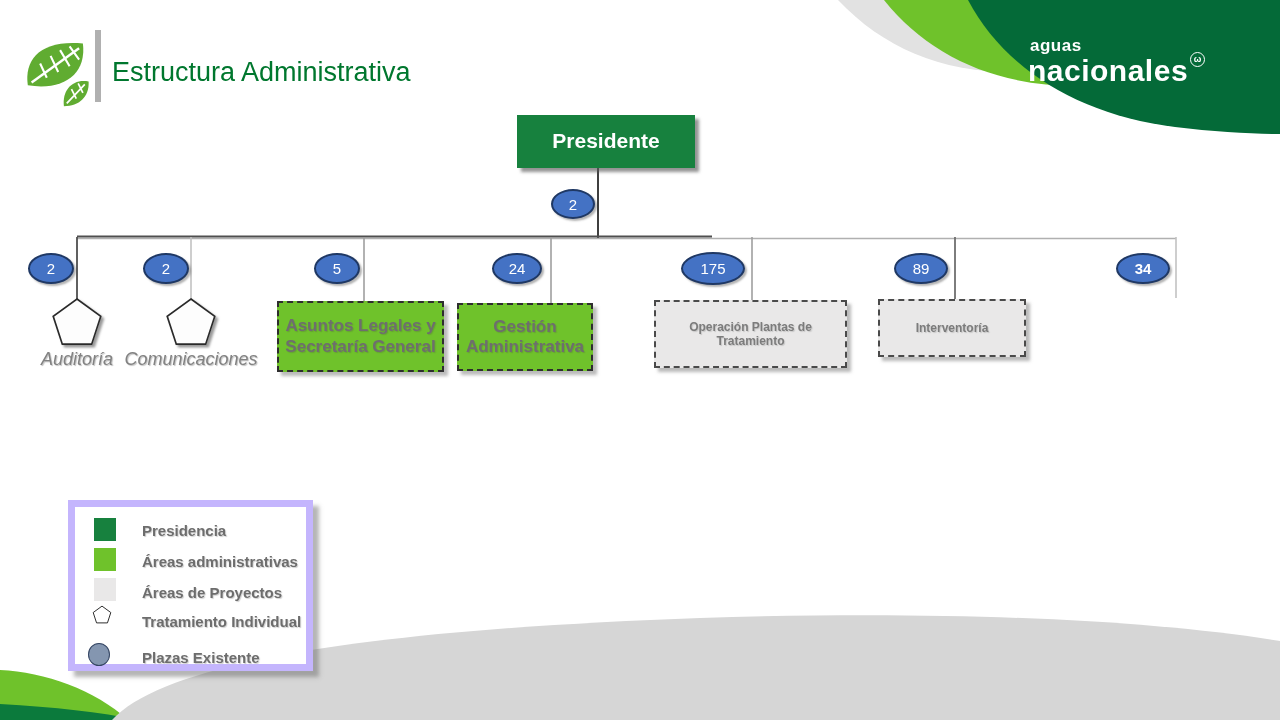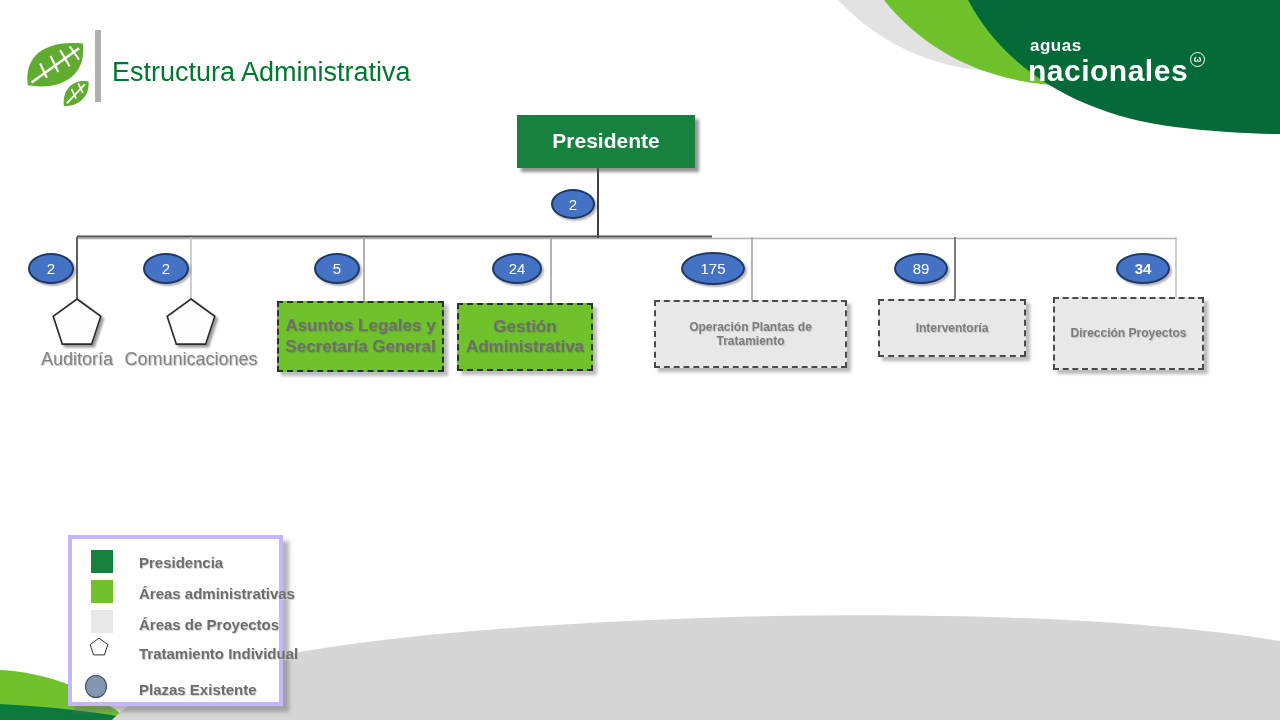--- a/index.html
+++ b/index.html
@@ -53,40 +53,40 @@
     text-shadow:1px 1px 1px rgba(120,120,120,.3);
     box-shadow:4px 4px 3px rgba(120,120,120,.5);}
   .box-n3{left:277px;top:301px;width:167px;height:71px;padding:16px 4px;}
   .box-n4{left:457px;top:303px;width:136px;height:68px;}
   .box-n5{left:654px;top:300px;width:193px;height:68px;}
   .box-n6{left:878px;top:299px;width:148px;height:58px;}
   .box-n7{left:1053px;top:297px;width:151px;height:73px;}
 
   
   .pent-label{position:absolute;z-index:2;text-align:center;font-size:18px;
-    color:var(--label-gray);text-shadow:1px 1px 1px #c2c2c2;}
+    color:var(--label-gray);text-shadow:1px 1px 1px #c2c2c2;font-style:italic;}
   .lbl-n1{left:7px;top:349px;width:140px;}
   .lbl-n2{left:111px;top:349px;width:160px;}
 
   
   .badge{position:absolute;z-index:3;display:flex;align-items:center;justify-content:center;
     background:var(--badge-fill);border:2px solid var(--badge-border);border-radius:50%;
     color:#fff;font-size:15px;box-shadow:2px 2px 2px rgba(40,40,40,.35);}
   .badge-root{left:551px;top:189px;width:44px;height:30px;}
   .badge-n1{left:28px;top:253px;width:46px;height:31px;}
   .badge-n2{left:143px;top:253px;width:46px;height:31px;}
   .badge-n3{left:314px;top:253px;width:46px;height:31px;}
   .badge-n4{left:492px;top:253px;width:50px;height:31px;}
   .badge-n5{left:681px;top:252px;width:64px;height:33px;}
   .badge-n6{left:894px;top:253px;width:54px;height:31px;}
   .badge-n7{left:1116px;top:253px;width:54px;height:31px;font-weight:bold;}
 
   
-  .legend{position:absolute;left:68px;top:500px;width:215px;height:171px;z-index:3;
-    background:#fff;border:4px solid #c4b5fd;box-shadow:6px 6px 4px rgba(110,110,110,.5);margin-top:35px;}
+  .legend{position:absolute;left:68px;top:500px;width:245px;height:171px;z-index:3;
+    background:#fff;border:7px solid #c4b5fd;box-shadow:6px 6px 4px rgba(110,110,110,.5);}
   .legend .swatch{position:absolute;width:22px;height:23px;}
   .sw-presidencia{left:19px;top:11px;background:var(--presidencia);}
   .sw-admin{left:19px;top:41px;background:var(--areas-administrativas);}
   .sw-proy{left:19px;top:71px;background:var(--areas-proyectos);}
   .sw-pent{left:16px;top:96px;width:38px;height:35px;}
   .sw-oval{left:13px;top:136px;width:34px;height:24px;border-radius:50%;
     background:#8496B0;border:1.5px solid #344563;}
   .legend-label{position:absolute;left:67px;font-size:15px;font-weight:bold;
     color:#6D6D6D;text-shadow:1px 1px 1px #d0d0d0;white-space:nowrap;}
   .ll-0{top:15px;}.ll-1{top:46px;}.ll-2{top:77px;}.ll-3{top:106px;}.ll-4{top:142px;}
@@ -155,21 +155,20 @@
   <div class="badge badge-n6">89</div>
   <div class="badge badge-n7">34</div>
 
   <div class="pent-label lbl-n1">Auditoría</div>
   <div class="pent-label lbl-n2">Comunicaciones</div>
 
   <div class="node-box admin-box box-n3">Asuntos Legales y Secretaría General</div>
   <div class="node-box admin-box box-n4">Gestión Administrativa</div>
   <div class="node-box proj-box box-n5">Operación Plantas de Tratamiento</div>
   <div class="node-box proj-box box-n6">Interventoría</div>
-  <div class="node-box proj-box box-n7">Dirección Proyectos</div>
 
   <div class="legend">
     <div class="swatch sw-presidencia"></div>
     <div class="swatch sw-admin"></div>
     <div class="swatch sw-proy"></div>
     <svg class="swatch sw-pent" viewBox="0 0 38 35" aria-hidden="true">
       <polygon points="19,3 34.2,14.1 28.4,32 9.6,32 3.8,14.1" fill="#fff" stroke="#2B2B2B" stroke-width="1.7"></polygon>
     </svg>
     <div class="swatch sw-oval"></div>
     <div class="legend-label ll-0">Presidencia</div>

